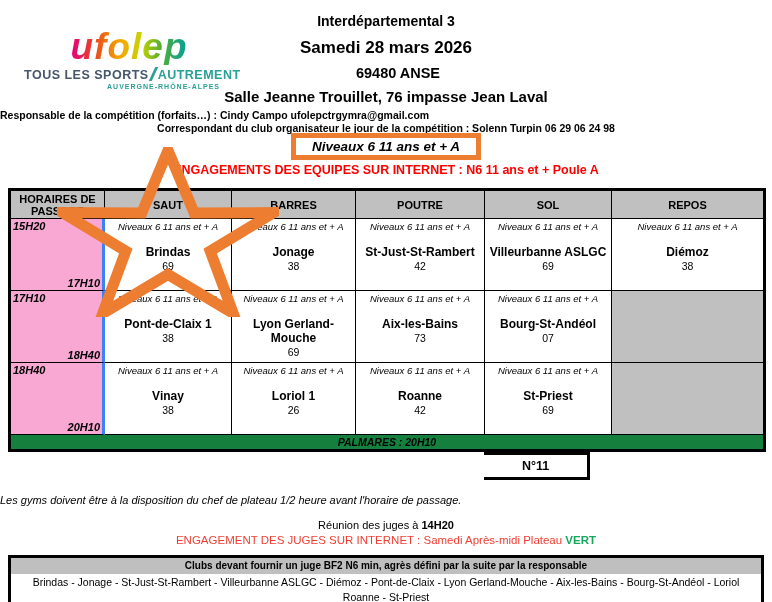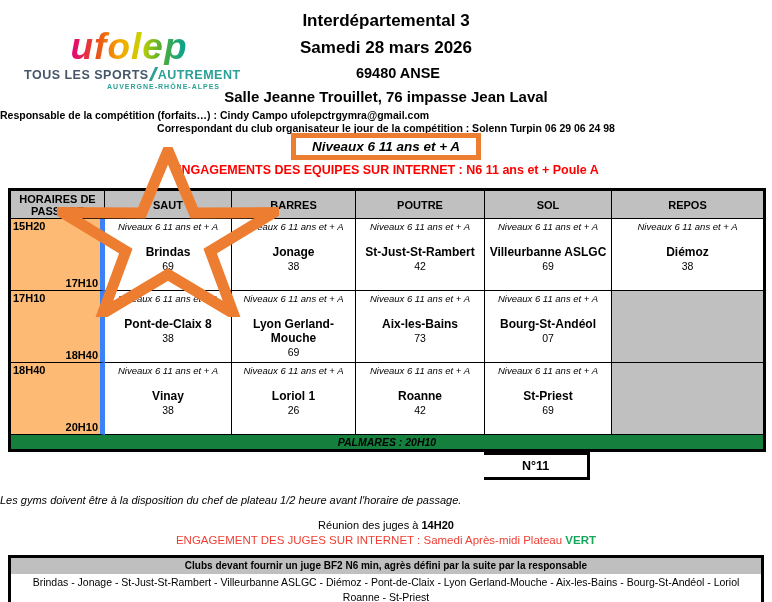--- a/index.html
+++ b/index.html
@@ -11,42 +11,42 @@
   .brand{display:inline-block;font-size:37px;font-weight:bold;font-style:italic;letter-spacing:1px;
          background:linear-gradient(90deg,#E4007C 0%,#E94E1B 22%,#F7A600 42%,#C8D200 60%,#52AE32 78%,#00A19A 100%);
          -webkit-background-clip:text;background-clip:text;color:transparent;line-height:1;}
   .tagline{margin-top:2px;font-size:12.5px;font-weight:bold;letter-spacing:.5px;white-space:nowrap;}
   .tagline .left{color:#46566B;}
   .tagline .slash{display:inline-block;width:3px;height:14px;background:#2BA096;transform:skewX(-25deg);margin:0 3px -2px 3px;}
   .tagline .right{color:#2BA096;}
   .region{margin-top:1px;font-size:7px;font-weight:bold;letter-spacing:1px;color:#2BA096;text-align:right;padding-right:14px;}
 
   
-  .t1{padding-top:8px;text-align:center;font-size:17px;font-weight:bold;line-height:26px;}
+  .t1{padding-top:8px;text-align:center;font-size:14px;font-weight:bold;line-height:26px;}
   .t2{text-align:center;font-size:17px;font-weight:bold;line-height:27px;}
   .t3{text-align:center;font-size:14.5px;font-weight:bold;line-height:24px;padding-left:24px;}
   .t4{text-align:center;font-size:15px;font-weight:bold;line-height:23px;}
   .t5{text-align:left;font-size:10.5px;font-weight:bold;line-height:14px;}
   .t6{text-align:center;font-size:10.5px;font-weight:bold;line-height:13px;}
 
   .badge-wrap{text-align:center;margin-top:-2px;position:relative;z-index:2;}
   .level-badge{display:inline-block;border:5px solid #ED7D31;background:#fff;
                padding:1px 16px;font-size:13.5px;font-weight:bold;font-style:italic;}
   .red-line{text-align:center;color:#FF0000;font-weight:bold;font-size:12.5px;line-height:17px;margin-top:2px;}
 
   
   .schedule{position:relative;margin:9px 0 0 8px;width:758px;display:grid;z-index:1;
             grid-template-columns:94px 127px 124px 129px 127px 1fr;
             grid-template-rows:28px 72px 72px 72px 14px;
             border:3px solid #000;box-sizing:border-box;}
   .cell{border-right:1.5px solid #000;border-bottom:1.5px solid #000;box-sizing:border-box;overflow:hidden;}
   .cell.lastcol{border-right:none;}
   .hdr{background:#C0C0C0;display:flex;align-items:center;justify-content:center;text-align:center;
        font-weight:bold;font-size:11px;line-height:12px;padding:0 4px;}
-  .timecell{background:#fdba74;position:relative;border-right:5px solid #3b82f6;}
+  .timecell{background:#f9a8d4;position:relative;border-right:3px solid #3b82f6;font-style:italic;}
   .timecell .start{position:absolute;left:2px;top:1px;font-weight:bold;font-size:11px;}
   .timecell .end{position:absolute;right:2px;bottom:1px;font-weight:bold;font-size:11px;}
   .teamcell{background:#fff;text-align:center;}
   .teamcell .lvl{display:block;font-style:italic;font-size:9.5px;margin-top:2px;}
   .teamcell .team{display:block;font-weight:bold;font-size:12px;margin-top:13px;}
   .teamcell .num{display:block;font-size:10.5px;margin-top:1px;}
   .emptycell{background:#C0C0C0;}
   .palmares{grid-column:1 / -1;background:#15803d;display:flex;align-items:center;justify-content:center;
             font-weight:bold;font-style:italic;font-size:10.5px;border-bottom:none;}
 
@@ -136,21 +136,21 @@
       <span class="team">Diémoz</span>
       <span class="num">38</span>
     </div>
 
     <div class="cell timecell">
       <span class="start">17H10</span>
       <span class="end">18H40</span>
     </div>
     <div class="cell teamcell">
       <span class="lvl">Niveaux 6 11 ans et + A</span>
-      <span class="team">Pont-de-Claix 8</span>
+      <span class="team">Pont-de-Claix 1</span>
       <span class="num">38</span>
     </div>
     <div class="cell teamcell">
       <span class="lvl">Niveaux 6 11 ans et + A</span>
       <span class="team">Lyon Gerland-Mouche</span>
       <span class="num">69</span>
     </div>
     <div class="cell teamcell">
       <span class="lvl">Niveaux 6 11 ans et + A</span>
       <span class="team">Aix-les-Bains</span>

